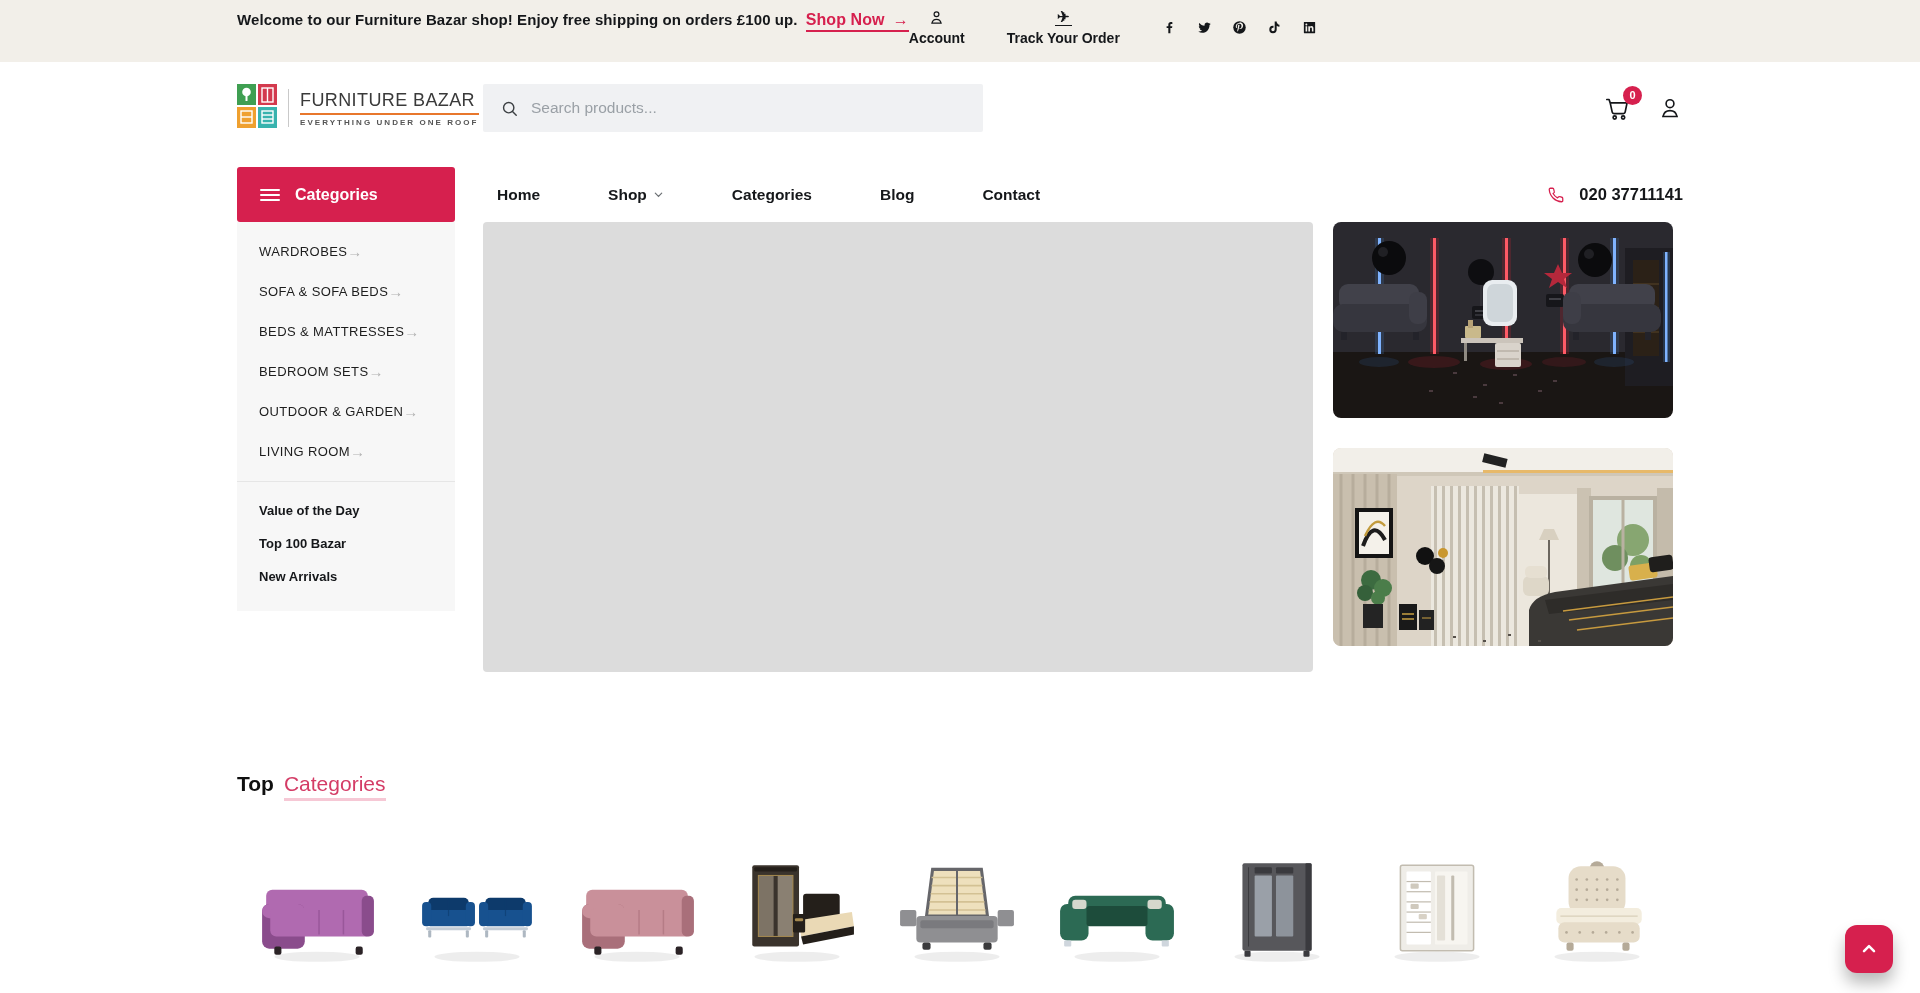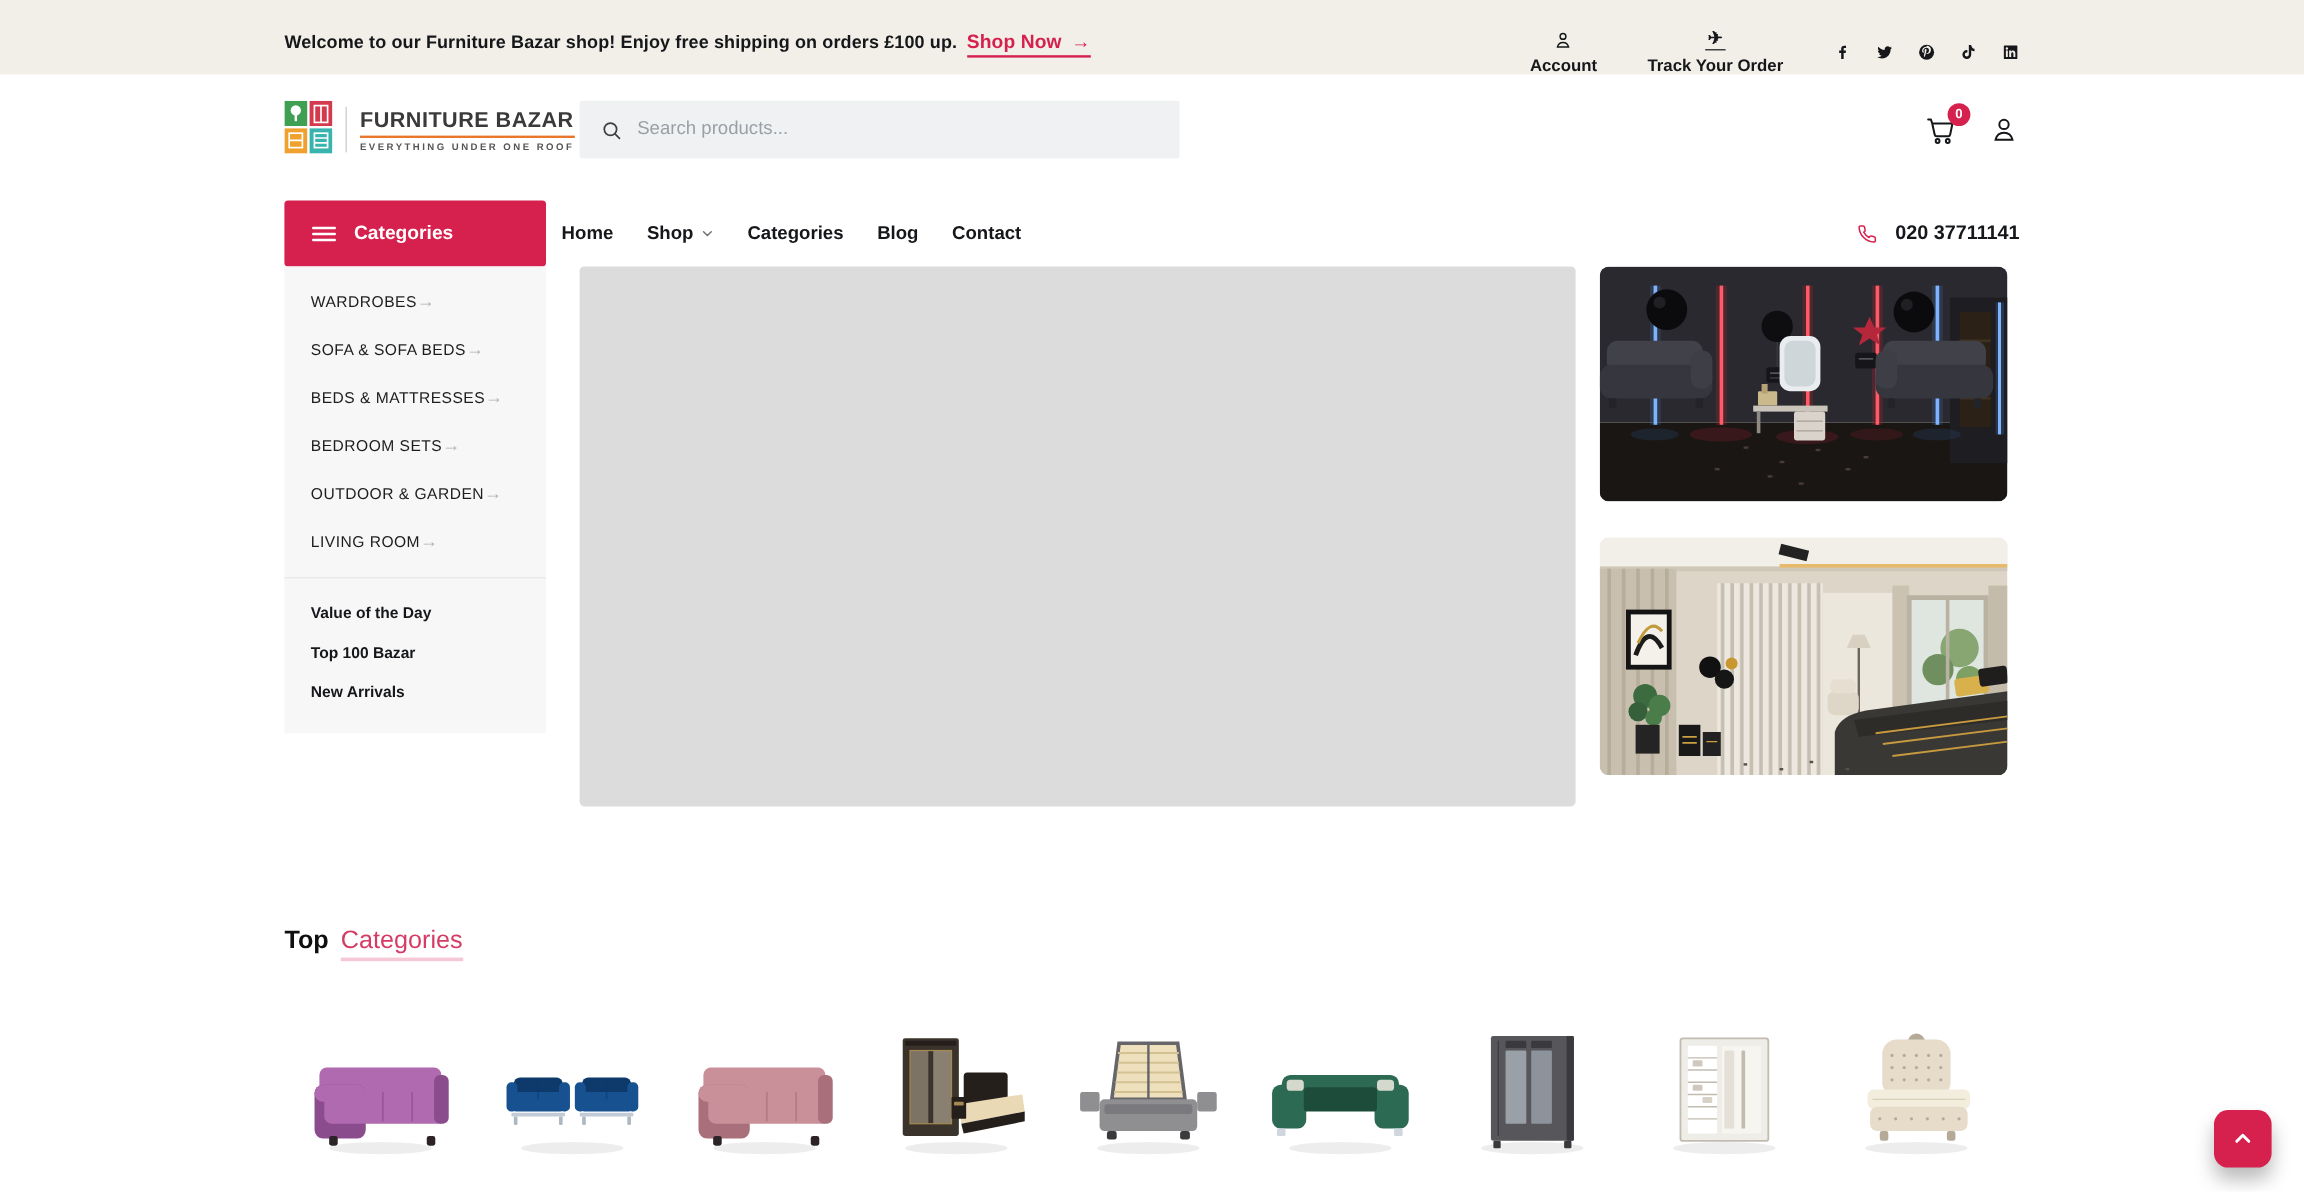--- a/index.html
+++ b/index.html
@@ -1,52 +1,52 @@
 <!DOCTYPE html>
 <html><head>
 <meta charset="utf-8">
 <style>
   *{box-sizing:border-box;margin:0;padding:0}
   :root{--accent:#d6204e;--cream:#f2efe9;--ink:#15171a}
   body{width:1920px;height:993px;position:relative;overflow:hidden;background:#fff;
        font-family:"Liberation Sans",sans-serif;color:var(--ink)}
   
   .topbar{height:62px;background:var(--cream)}
-  .topbar-inner{display:flex;justify-content:space-between;padding:16px 237px;height:100%}
+  .topbar-inner{display:flex;padding:0 237px;height:100%}
   .welcome{padding-top:11px;font-size:15px;font-weight:600;letter-spacing:.1px;white-space:nowrap}
   .shopnow{color:var(--accent);font-weight:700;font-size:16px;border-bottom:2px solid var(--accent);
            padding-bottom:1px;margin-left:8px;cursor:pointer;display:inline-flex;gap:8px;align-items:center}
   .topbar-right{display:flex;gap:42px;align-items:flex-start;padding-top:8px}
   .tb-block{display:flex;flex-direction:column;align-items:center;gap:4px;font-size:14px;font-weight:700;cursor:pointer}
   .tb-icon{height:18px;display:flex;align-items:center;font-size:15px;line-height:1}
   .plane-wrap{border-bottom:1.6px solid #15171a;padding:0 2px 1px}
   .socials{display:flex;gap:20px;padding-top:12px}
   .social-icon{cursor:pointer;display:flex}
   .social-icon svg{width:15px;height:15px;fill:#15171a}
   
   .header{display:flex;align-items:center;padding:0 237px;height:92px}
   .logo{display:flex;align-items:center;gap:11px;width:218px;flex:none;cursor:pointer}
   .logo-divider{width:1px;height:38px;background:#c9c9c9;flex:none}
-  .logo-title{font-size:18px;font-weight:700;color:#3a3a3a;letter-spacing:.4px;white-space:nowrap}
+  .logo-title{font-size:18px;font-weight:400;color:#3a3a3a;letter-spacing:.4px;white-space:nowrap}
   .logo-rule{height:2px;background:#e8772c;margin:2px 0 3px}
   .logo-tagline{font-size:8px;letter-spacing:2.05px;color:#555;font-weight:700;white-space:nowrap}
   .search{width:500px;height:48px;margin-left:28px;background:#f0f1f3;border-radius:2px;
           display:flex;align-items:center;gap:12px;padding:14px 17px;flex:none}
   .search input{flex:1;border:0;background:transparent;outline:none;font-size:15.5px;color:#333;font-family:inherit}
   .search input::placeholder{color:#9aa0a6}
   .header-icons{margin-left:auto;display:flex;gap:26px;align-items:center}
   .hicon{position:relative;cursor:pointer;display:flex}
   .badge{position:absolute;top:-9px;right:-11px;background:var(--accent);color:#fff;min-width:19px;height:19px;
          border-radius:50%;display:flex;align-items:center;justify-content:center;font-size:11px;font-weight:700}
   
   .nav-row{display:flex;align-items:center;padding:0 237px;margin-top:13px;height:55px}
   .cat-header{width:218px;height:55px;background:var(--accent);border-radius:3px;display:flex;align-items:center;
               gap:15px;padding-left:23px;color:#fff;flex:none;cursor:pointer}
   .cat-header-title{font-size:16px;font-weight:700}
-  .nav-links{display:flex;gap:28px;margin-left:13px;align-items:center}
+  .nav-links{display:flex;gap:68px;margin-left:42px;align-items:center}
   .nav-link{font-size:15.5px;font-weight:700;color:var(--ink);display:flex;align-items:center;gap:6px;cursor:pointer;white-space:nowrap}
   .phone{margin-left:auto;display:flex;align-items:flex-end;gap:14px;font-size:16.5px;font-weight:700;cursor:pointer}
   
   .main-row{display:flex;align-items:flex-start;padding:0 237px}
   .sidebar{width:218px;flex:none;background:#f7f7f7}
   .cat-list{padding:9px 0 10px}
   .side-item{height:40px;display:flex;align-items:center;justify-content:flex-start;padding:0 22px;
              font-size:13px;font-weight:500;letter-spacing:.4px;color:#1d1d1d;cursor:pointer}
   .side-arrow{color:#b3b3b3;font-size:15px}
   .side-divider{height:1px;background:#e6e6e6}

